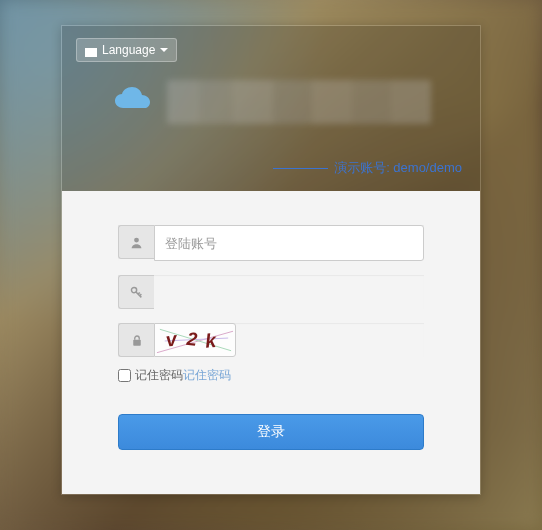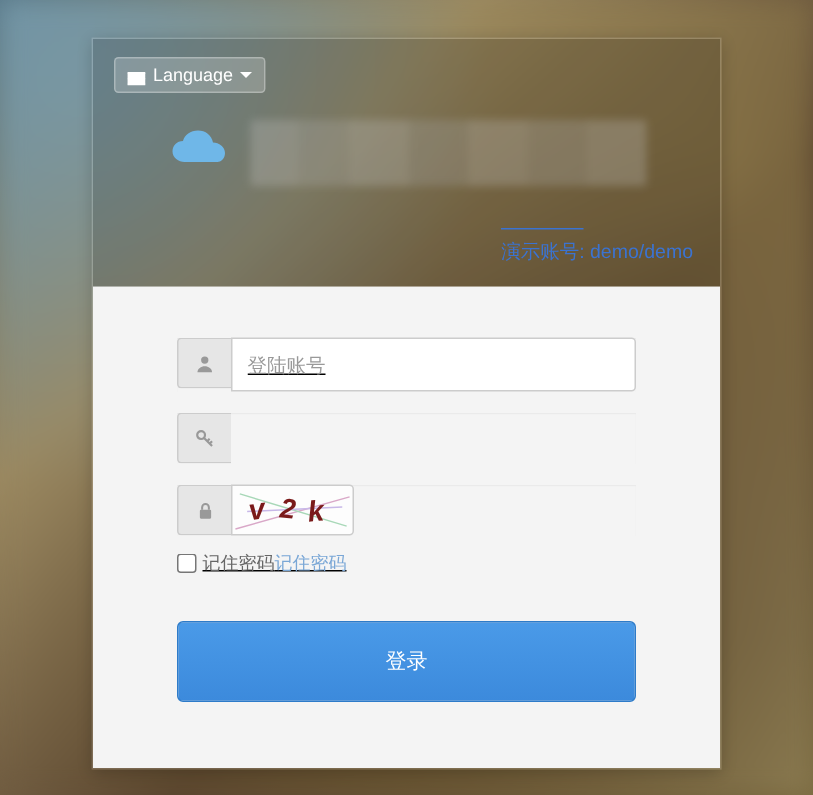--- a/index.html
+++ b/index.html
@@ -17,21 +17,20 @@
                 radial-gradient(circle at 50% 90%, rgba(100,80,40,0.6), transparent 50%),
                 linear-gradient(135deg, #6a8a9a 0%, #9a8860 30%, #5a4530 60%, #8a7a50 100%);
     filter: blur(8px);
   }
   .card {
     position: absolute;
     left: 61px; top: 25px;
     width: 420px;
     border: 1px solid rgba(255,255,255,0.15);
     box-shadow: 0 2px 10px rgba(0,0,0,0.2);
-    text-decoration: underline;
   }
   .card-top {
     background: rgba(0,0,0,0.15);
     padding: 12px 14px 16px 14px;
     position: relative;
     min-height: 165px;
   }
   .lang-btn {
     display: inline-flex; align-items: center;
     background: rgba(255,255,255,0.2);
@@ -56,21 +55,21 @@
     background:
       linear-gradient(90deg, rgba(200,200,200,0.5) 0 12%, rgba(180,180,180,0.5) 12% 25%, rgba(200,200,200,0.5) 25% 40%, rgba(170,170,170,0.5) 40% 55%, rgba(200,200,200,0.5) 55% 70%, rgba(180,180,180,0.5) 70% 85%, rgba(200,200,200,0.5) 85% 100%);
     filter: blur(3px);
     opacity: 0.55;
     border-radius: 2px;
     margin-right: 35px;
   }
   .demo-row {
     position: absolute; right: 18px; bottom: 14px;
     color: #3b73d1; font-size: 13px;
-    display: flex; gap: 6px; flex-direction: column;
+    display: flex; align-items: center; gap: 6px;
   }
   .demo-line { width: 55px; height: 1px; background: #3b73d1; display: inline-block; }
   .card-body {
     background: #f4f4f4;
     padding: 34px 56px 44px 56px;
   }
   .input-group {
     display: flex; margin-bottom: 14px;
     box-shadow: inset 0 1px 1px rgba(0,0,0,0.05);
   }
@@ -108,21 +107,21 @@
   .options-row {
     display: flex; justify-content: flex-start; align-items: center;
     font-size: 12px; color: #666;
     margin-bottom: 30px;
     margin-top: -4px;
   }
   .remember { display: flex; align-items: center; gap: 4px; cursor: pointer; }
   .remember input { cursor: pointer; width: 13px; height: 13px; }
   .forgot { color: #7aa7d6; text-decoration: none; cursor: pointer; }
   .login-btn {
-    width: 100%; height: 54px;
+    width: 100%; height: 36px;
     background: linear-gradient(#4a9ae8, #3c8adc);
     border: 1px solid #2d7bc9;
     border-radius: 4px;
     color: #fff; font-size: 14px;
     cursor: pointer;
   }
 </style>
 </head>
 <body>
 <div class="bg-blur"></div>

